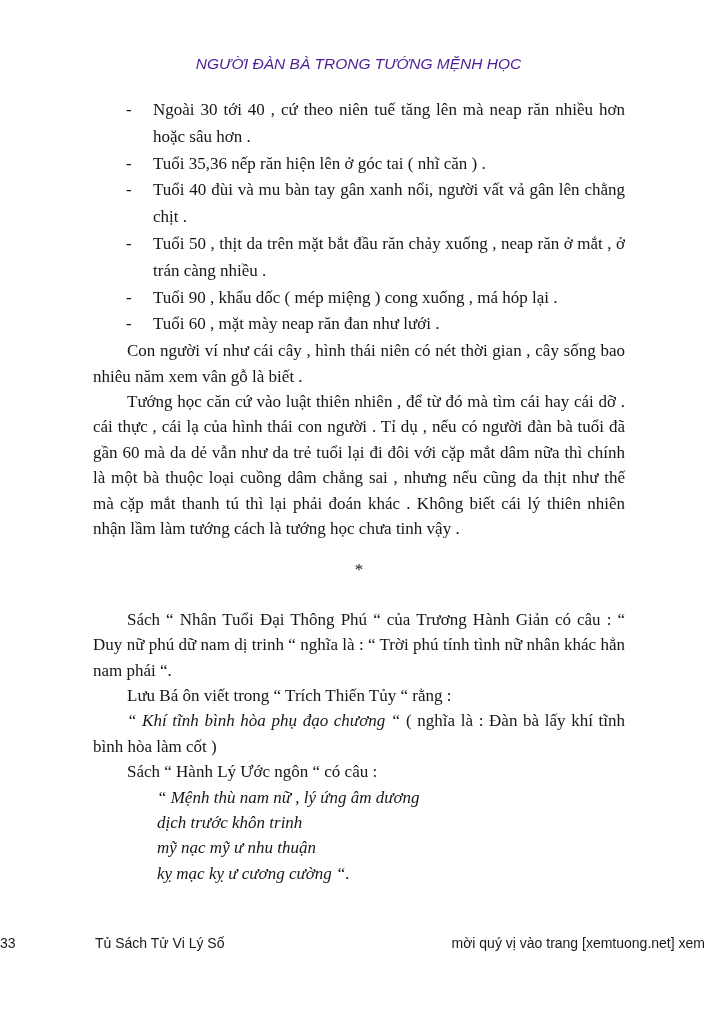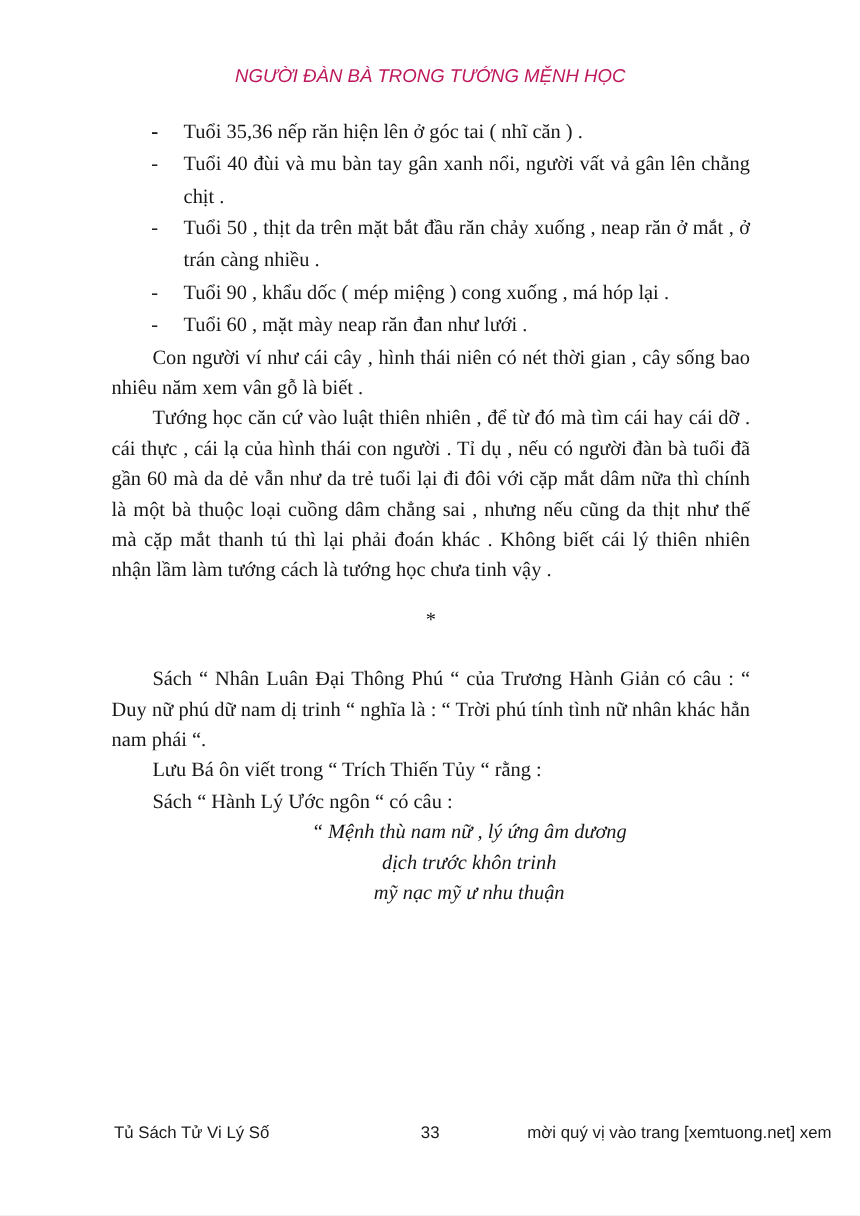--- a/index.html
+++ b/index.html
@@ -13,21 +13,21 @@
     font-family:"Liberation Serif", serif;
     font-size:17px;
     overflow:hidden;
   }
   .header {
     position:absolute; top:54px; left:0; right:0;
     text-align:center;
     font-family:"Liberation Sans", sans-serif;
     font-style:italic;
     font-size:15.5px; line-height:20px;
-    color:#be185d;
+    color:#4c1d95;
   }
   .doc-body {
     position:absolute; top:97px; left:93px; width:532px;
     text-align:justify;
     line-height:25.4px;
   }
   .bullet-list { margin:0; }
   .bullet-item {
     position:relative;
     padding-left:60px;
@@ -39,43 +39,44 @@
   }
   p.para { margin:0; text-indent:34px; text-align:justify; line-height:25.4px; }
   .separator {
     margin:16px 0 24px 0;
     text-align:center; text-indent:0;
     line-height:25.4px;
   }
   .sp-after-sep { margin-top:24px; }
   .italic { font-style:italic; }
   .poem { margin-left:64px; font-style:italic; text-align:left; line-height:25.4px; }
-  .poem-line { line-height:25.4px;text-align:center; }
+  .poem-line { line-height:25.4px; }
   .footer {
     position:absolute; top:933px; left:0; right:0; height:22px;
     font-family:"Liberation Sans", sans-serif;
     font-size:14px; line-height:20px;
     color:#1a1a1a;
   }
   .footer-left  { position:absolute; left:95px; top:0; }
-  .footer-center{ position:absolute; left:0; right:0; top:0; text-align:center; }
-  .footer-right { position:absolute; right:24px; top:0; }
+  .footer-center{ position:absolute; left:0; right:0; top:0; }
+  .footer-right { position:absolute; right:12px; top:0; }
 </style>
 </head>
 <body>
 
 <div class="page">
 
   <div class="header">NGƯỜI ĐÀN BÀ TRONG TƯỚNG MỆNH HỌC</div>
 
   <div class="doc-body">
 
     <div class="bullet-list">
       <div class="bullet-item">
         <span class="dash">-</span>
+        <span>Ngoài 30 tới 40 , cứ theo niên tuế tăng lên mà neap răn nhiều hơn hoặc sâu hơn .</span>
       </div>
       <div class="bullet-item">
         <span class="dash">-</span>
         <span>Tuổi 35,36 nếp răn hiện lên ở góc tai ( nhĩ căn ) .</span>
       </div>
       <div class="bullet-item">
         <span class="dash">-</span>
         <span>Tuổi 40 đùi và mu bàn tay gân xanh nổi, người vất vả gân lên chằng chịt .</span>
       </div>
       <div class="bullet-item">
@@ -91,32 +92,34 @@
         <span>Tuổi 60 , mặt mày neap răn đan như lưới .</span>
       </div>
     </div>
 
     <p class="para">Con người ví như cái cây , hình thái niên có nét thời gian , cây sống bao nhiêu năm xem vân gỗ là biết .</p>
 
     <p class="para">Tướng học căn cứ vào luật thiên nhiên , để từ đó mà tìm cái hay cái dỡ . cái thực , cái lạ của hình thái con người . Tỉ dụ , nếu có người đàn bà tuổi đã gần 60 mà da dẻ vẫn như da trẻ tuổi lại đi đôi với cặp mắt dâm nữa thì chính là một bà thuộc loại cuồng dâm chẳng sai , nhưng nếu cũng da thịt như thế mà cặp mắt thanh tú thì lại phải đoán khác . Không biết cái lý thiên nhiên nhận lầm làm tướng cách là tướng học chưa tinh vậy .</p>
 
     <div class="separator">*</div>
 
-    <p class="para sp-after-sep">Sách “ Nhân Luân Đại Thông Phú “ của Trương Hành Giản có câu : “ Duy nữ phú dữ nam dị trinh “ nghĩa là : “ Trời phú tính tình nữ nhân khác hẳn nam phái “.</p>
+    <p class="para sp-after-sep">Sách “ Nhân Tuổi Đại Thông Phú “ của Trương Hành Giản có câu : “ Duy nữ phú dữ nam dị trinh “ nghĩa là : “ Trời phú tính tình nữ nhân khác hẳn nam phái “.</p>
 
 
     <p class="para">Lưu Bá ôn viết trong “ Trích Thiến Tủy “ rằng :</p>
 
+    <p class="para"><span class="italic">“ Khí tĩnh bình hòa phụ đạo chương “</span><span> ( nghĩa là : Đàn bà lấy khí tĩnh bình hòa làm cốt )</span></p>
 
     <p class="para">Sách “ Hành Lý Ước ngôn “ có câu :</p>
 
     <div class="poem">
       <div class="poem-line">“ Mệnh thù nam nữ , lý ứng âm dương</div>
       <div class="poem-line">dịch trước khôn trinh</div>
       <div class="poem-line">mỹ nạc mỹ ư nhu thuận</div>
+      <div class="poem-line">kỵ mạc kỵ ư cương cường “.</div>
     </div>
 
 
   </div>
 
   <div class="footer">
     <span class="footer-center">33</span>
     <span class="footer-left">Tủ Sách Tử Vi Lý Số</span>
     <span class="footer-right">mời quý vị vào trang [xemtuong.net] xem</span>
   </div>

